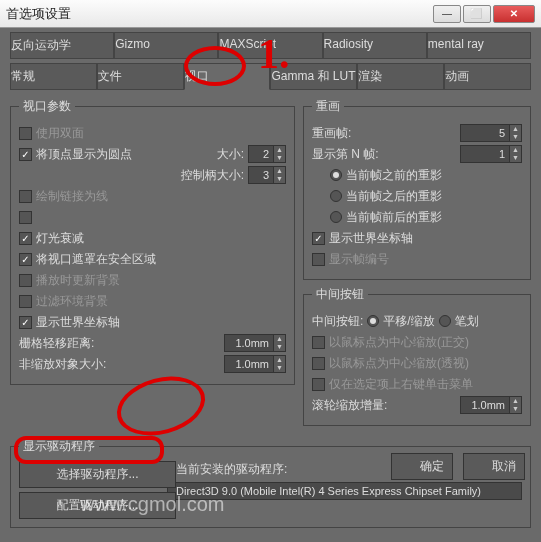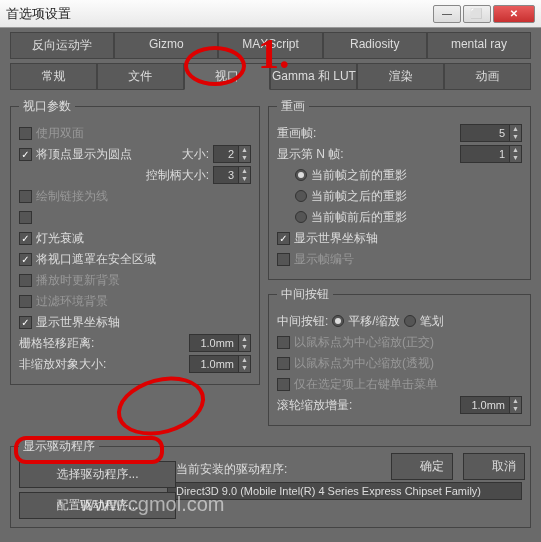--- a/index.html
+++ b/index.html
@@ -4,25 +4,25 @@
 <style>
 * { box-sizing: border-box; margin: 0; padding: 0; font-family: "Microsoft YaHei", sans-serif; }
 body { background: #6a6a6a; width: 541px; height: 542px; overflow: hidden; position: relative; font-size: 12px; color: #ddd; }
 .window { width: 541px; background: #6a6a6a; position: relative; }
 .titlebar { height: 28px; background: linear-gradient(#fcfcfc,#e8e8e8); display: flex; align-items: center; padding: 0 6px; border-bottom: 1px solid #999; }
 .titlebar-text { color: #222; font-size: 13px; flex: 1; }
 .winbtns { display: flex; gap: 2px; }
 .winbtn { width: 28px; height: 18px; border: 1px solid #888; border-radius: 2px; background: linear-gradient(#f0f0f0,#dcdcdc); display: flex; align-items: center; justify-content: center; font-size: 10px; color: #333; }
 .winbtn.close { width: 42px; background: linear-gradient(#e85c5c,#c83030); color: #fff; font-weight: bold; }
 .tabs { display: flex; padding: 4px 10px 0 10px; gap: 0; }
-.tab { flex: 1; text-align: center; padding: 4px 0; background: #5a5a5a; border: 1px solid #444; color: #ddd; font-size: 12px; cursor: pointer; }
+.tab { flex: 1; padding: 4px 0; background: #5a5a5a; border: 1px solid #444; color: #ddd; font-size: 12px; cursor: pointer; }
 .tab.active { background: #6a6a6a; border-bottom: 1px solid #6a6a6a; }
 .content { display: flex; padding: 8px 10px; gap: 8px; }
 .col { display: flex; flex-direction: column; gap: 6px; }
-.col.left { width: 250px; }
+.col.left { width: 285px; }
 .col.right { flex: 1; }
 fieldset { border: 1px solid #444; padding: 6px 8px 8px 8px; background: #6a6a6a; }
 legend { color: #ddd; font-size: 12px; padding: 0 4px; }
 .row { display: flex; align-items: center; gap: 4px; margin: 3px 0; min-height: 18px; }
 .chk { width: 13px; height: 13px; border: 1px solid #333; background: #555; display: inline-flex; align-items: center; justify-content: center; font-size: 10px; color: #fff; }
 .chk.checked::after { content: "✓"; }
 .radio { width: 12px; height: 12px; border: 1px solid #333; border-radius: 50%; background: #555; display: inline-block; position: relative; }
 .radio.checked::after { content: ""; width: 6px; height: 6px; background: #ddd; border-radius: 50%; position: absolute; top: 2px; left: 2px; }
 .spinner { display: inline-flex; align-items: center; background: #4a4a4a; border: 1px solid #333; height: 18px; }
 .spinner input { width: 48px; background: #4a4a4a; border: none; color: #ddd; font-size: 11px; padding: 0 4px; text-align: right; }

